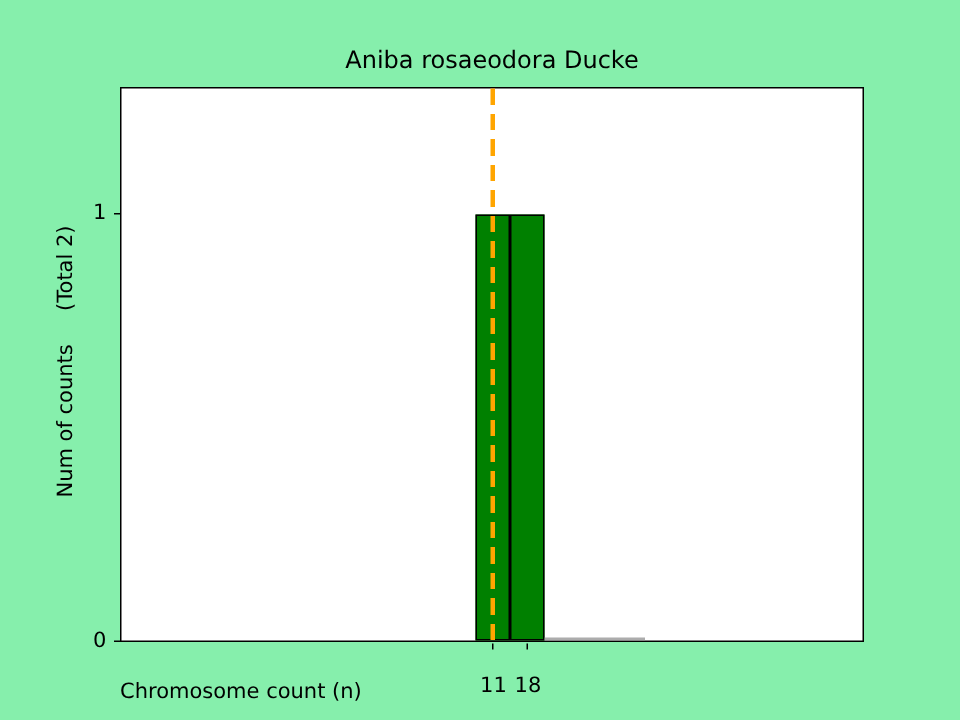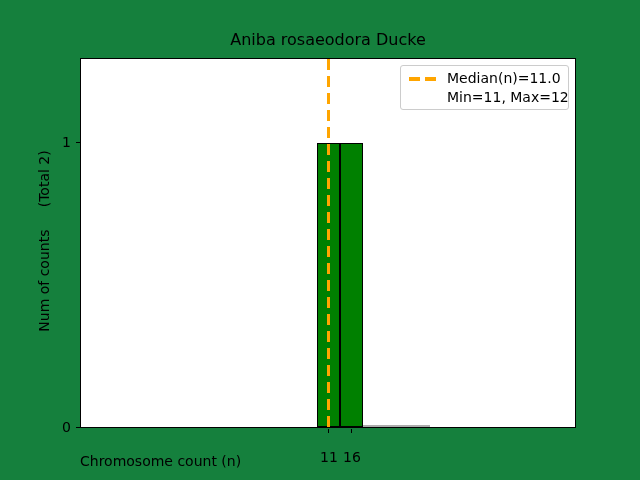--- a/index.html
+++ b/index.html
@@ -3,21 +3,21 @@
 <meta charset="utf-8">
 <style>
   * { margin: 0; padding: 0; box-sizing: border-box; }
   html, body { width: 640px; height: 480px; background: #ffffff; }
   body {
     font-family: "DejaVu Sans", "Liberation Sans", sans-serif;
     color: #000000;
     position: relative;
     overflow: hidden;
   }
-  .figure { position: absolute; left: 0; top: 0; width: 640px; height: 480px; background: #15803d; }
+  .figure { position: absolute; left: 0; top: 0; width: 640px; height: 480px; background: #86efac; }
 
   .chart-title {
     position: absolute; left: 80px; top: 30px; width: 496px;
     text-align: center; font-size: 16px; line-height: 20px; color: #000;
   }
 
   .plot-area {
     position: absolute; left: 80px; top: 58px; width: 496px; height: 370px;
     border: 1px solid #000000; background: #ffffff;
   }
@@ -84,38 +84,28 @@
 <div class="figure">
 
   <div class="chart-title">Aniba rosaeodora Ducke</div>
 
   <div class="plot-area">
     <div class="bar bar-11"></div>
     <div class="bar bar-12"></div>
     <div class="zero-baseline"></div>
     <div class="median-line"></div>
 
-    <div class="legend">
-      <div class="legend-row">
-        <span class="legend-dash"></span>
-        <span>Median(n)=11.0</span>
-      </div>
-      <div class="legend-row">
-        <span class="legend-spacer"></span>
-        <span>Min=11, Max=12</span>
-      </div>
-    </div>
   </div>
 
   <div class="tick ytick-mark ytick-1"></div>
   <div class="tick ytick-mark ytick-0"></div>
   <div class="tick-label ytick-label ytick-label-1">1</div>
   <div class="tick-label ytick-label ytick-label-0">0</div>
 
   <div class="tick xtick-mark xtick-11"></div>
   <div class="tick xtick-mark xtick-12"></div>
   <div class="tick-label xtick-label xtick-label-11">11</div>
-  <div class="tick-label xtick-label xtick-label-12">16</div>
+  <div class="tick-label xtick-label xtick-label-12">18</div>
 
   <div class="xlabel">Chromosome count (n)</div>
   <div class="ylabel">Num of counts     (Total 2)</div>
 
 </div>
 
 </body></html>

